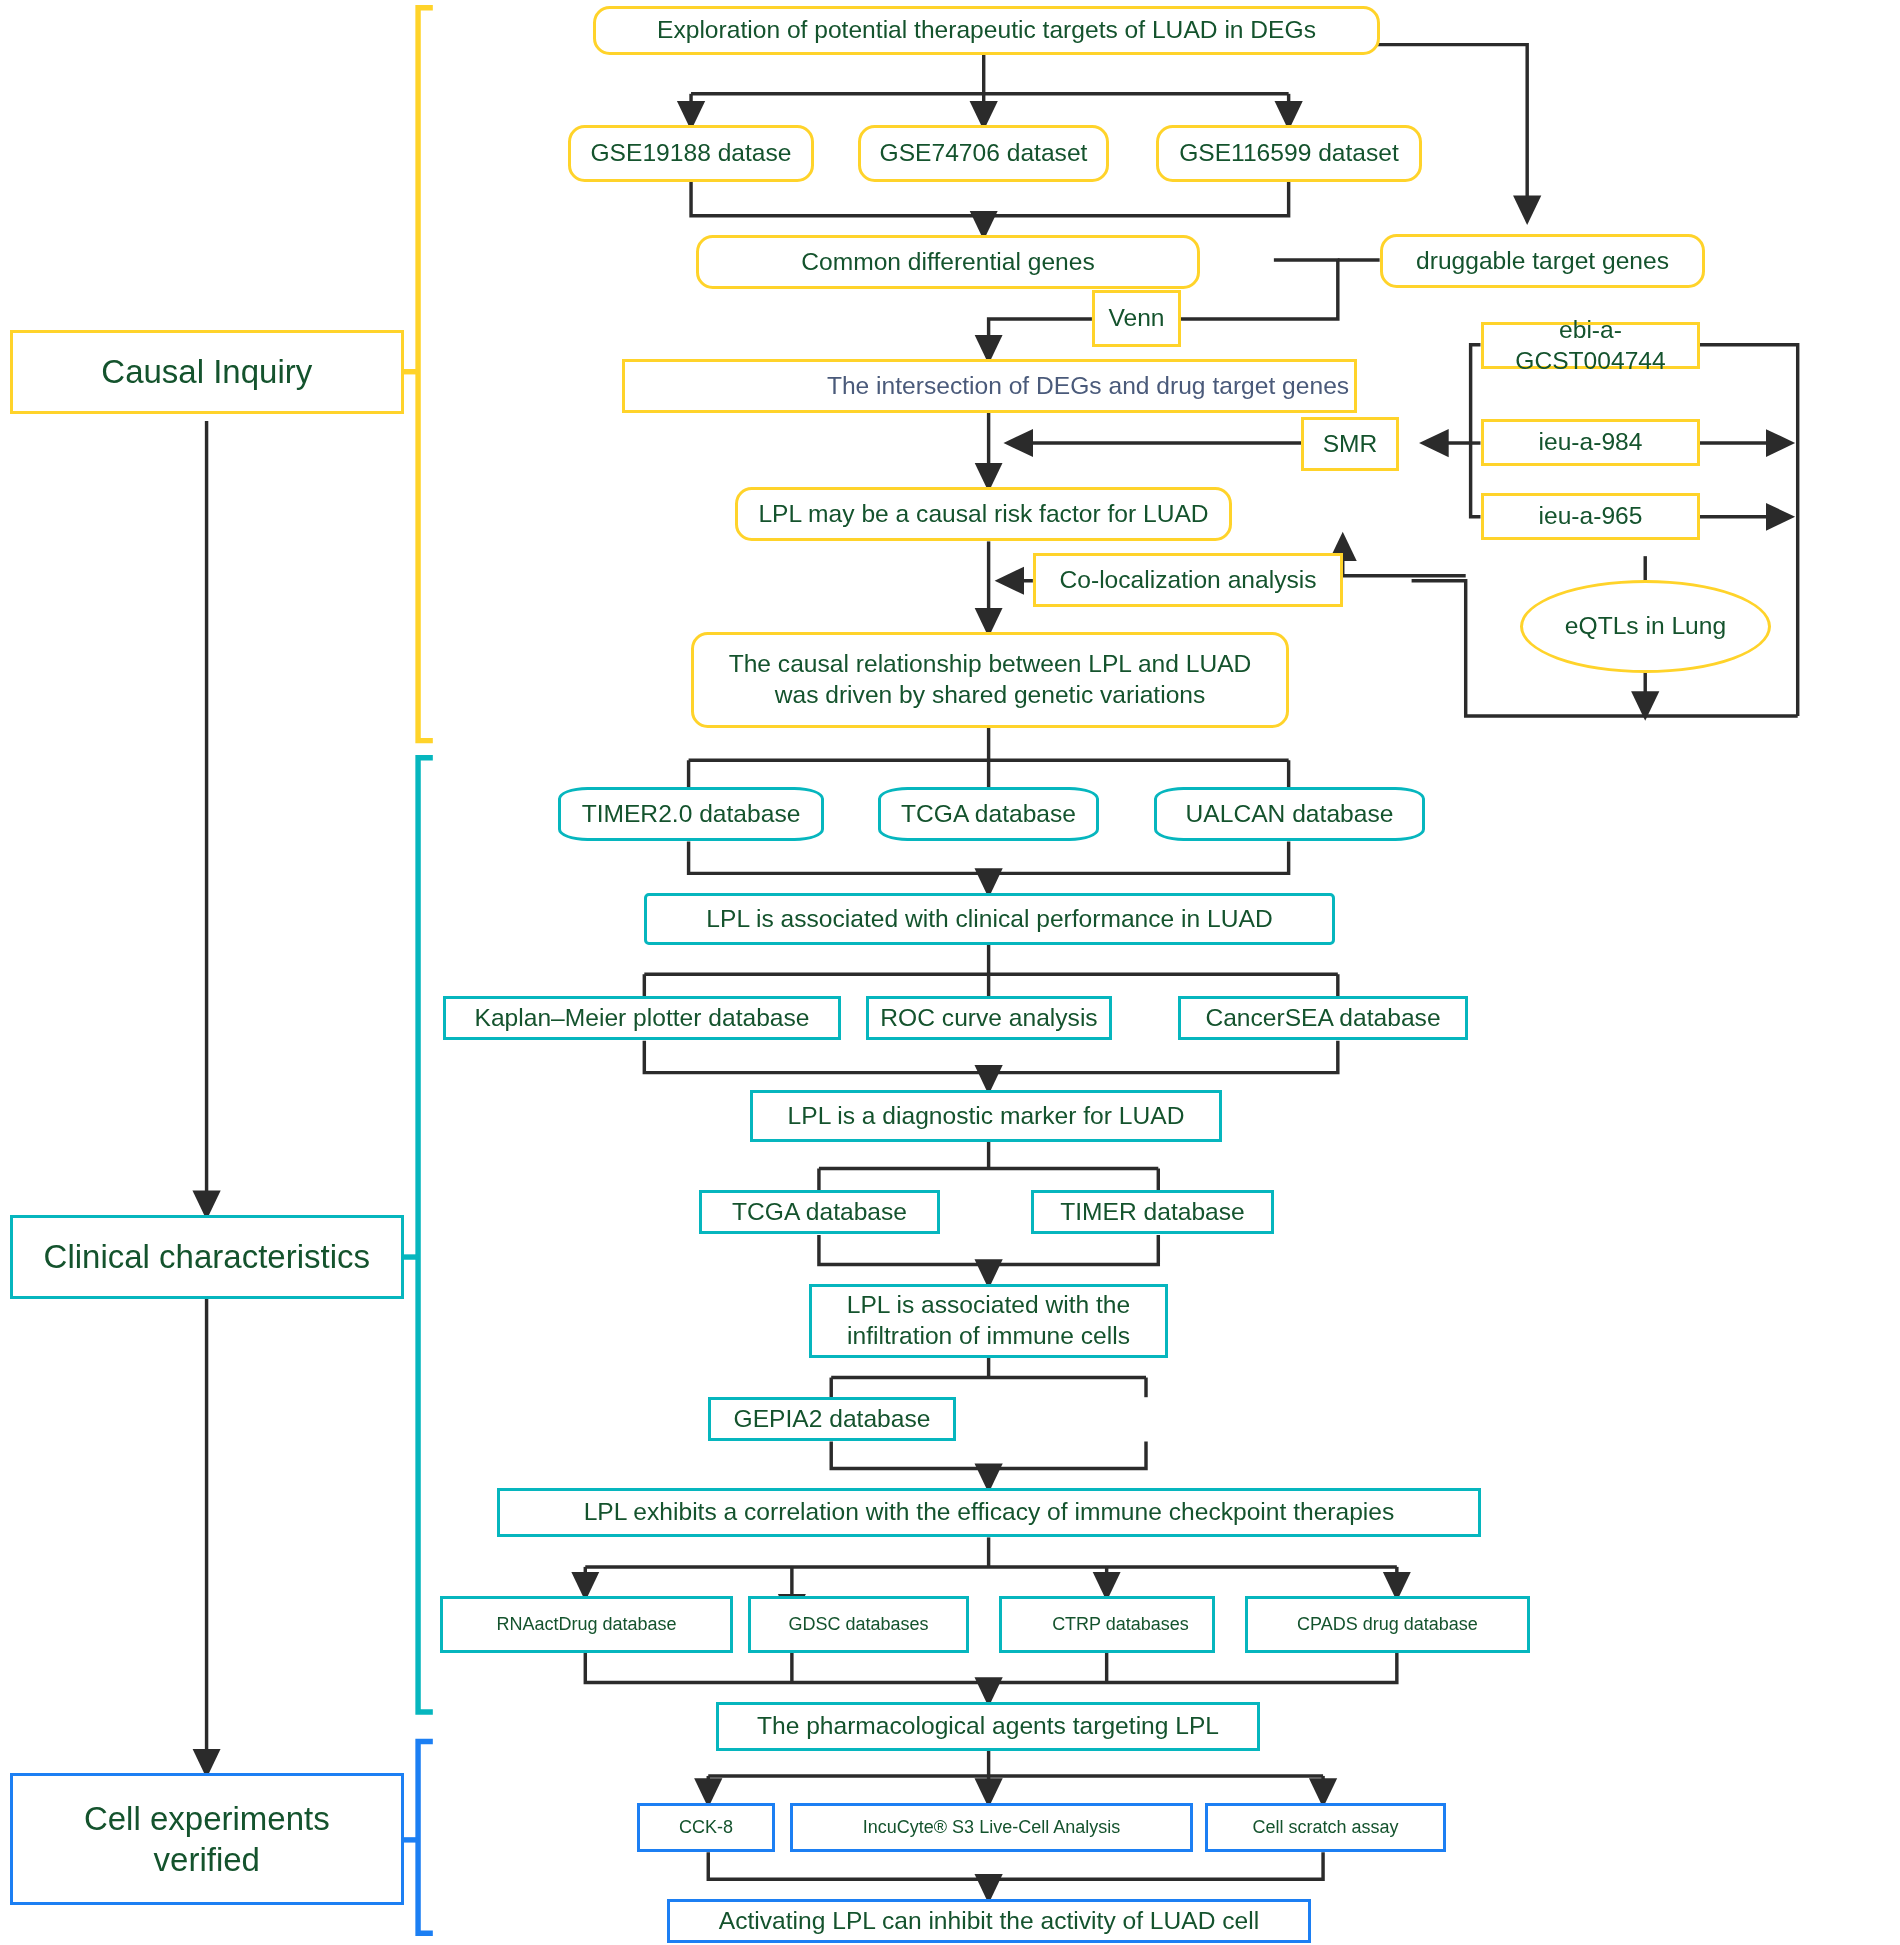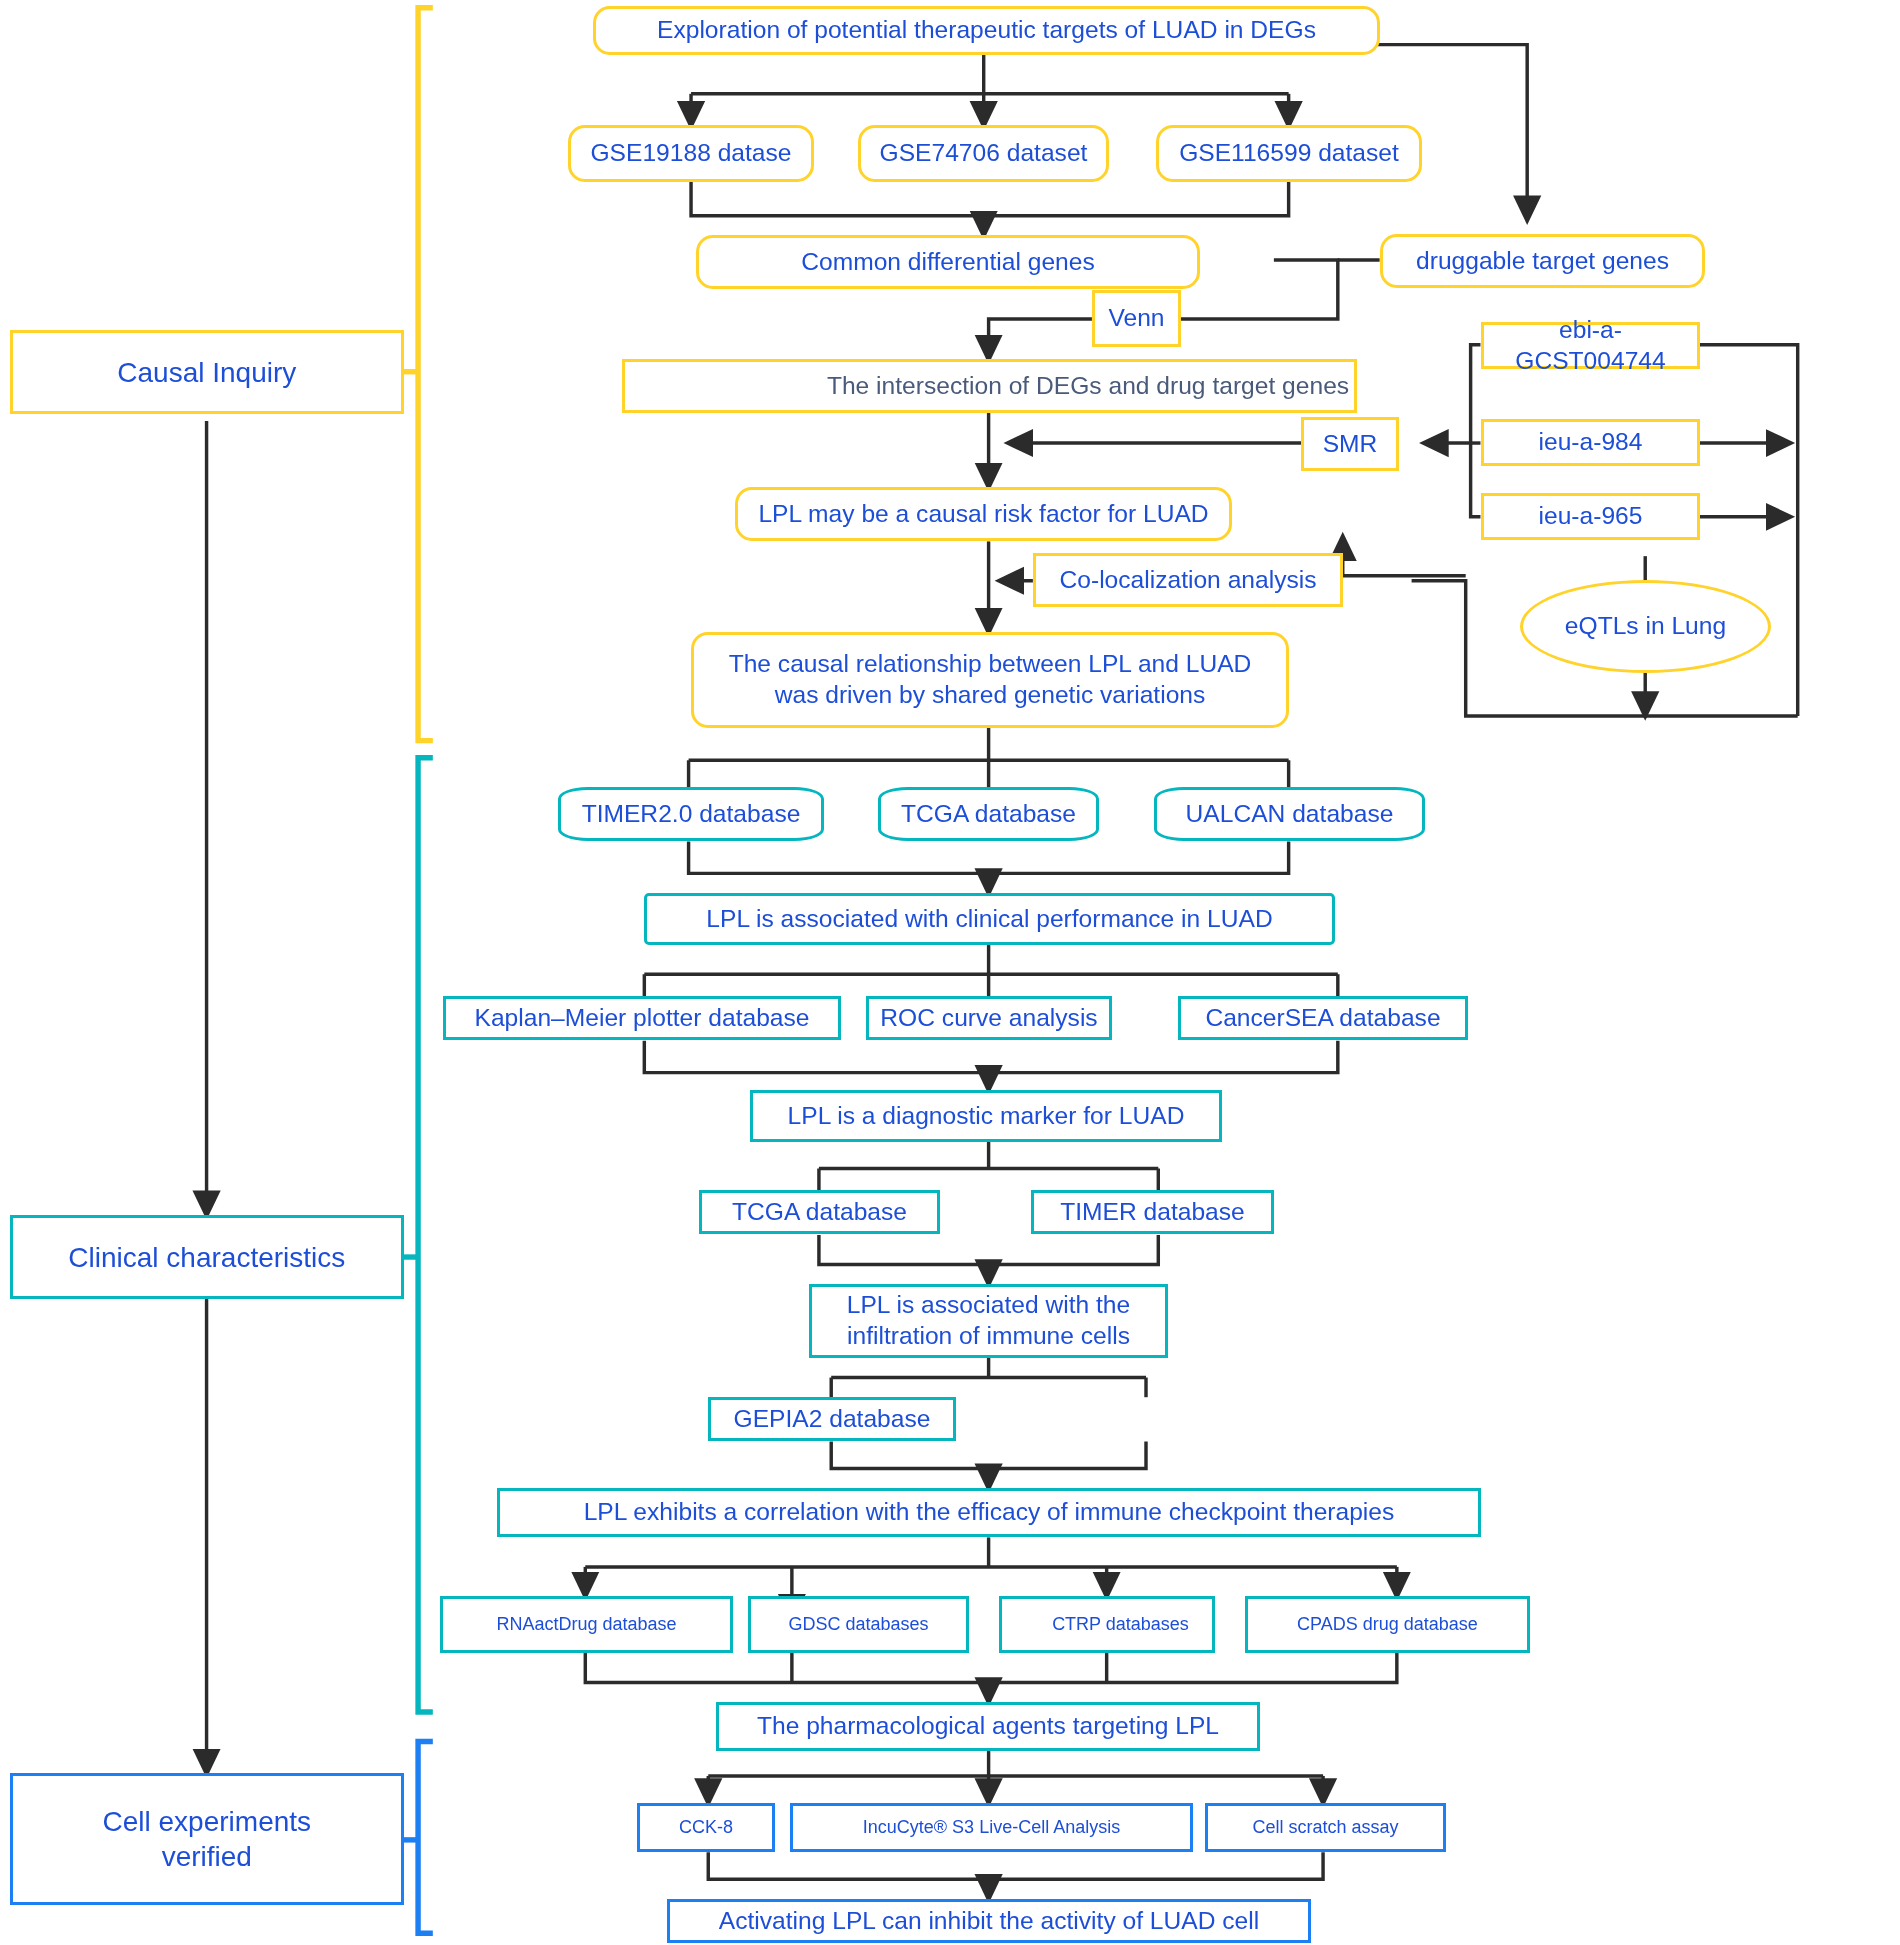--- a/index.html
+++ b/index.html
@@ -5,33 +5,33 @@
   html,body{margin:0;padding:0;background:#ffffff;}
   body{font-family:"Liberation Sans", sans-serif;}
   #stage{position:relative;width:1900px;height:1946px;background:#fff;overflow:hidden;}
   #svg-layer{position:absolute;left:0;top:0;width:1900px;height:1946px;}
   .node{
     position:absolute;
     box-sizing:border-box;
     background:#ffffff;
     display:flex;align-items:center;justify-content:center;
     text-align:center;
-    color:#1d4ed8;
+    color:#14532d;
     line-height:1.25;
     z-index:5;
   }
   .node span{display:block;padding:0 4.9px;}
   .yellow{border:3.4px solid #FFD32A;}
   .teal{border:3.4px solid #06B6BE;}
   .blue{border:3.4px solid #1C7FF3;}
   .rounded{border-radius:16.7px;}
   .cyl{border-radius:29.5px/11.8px;}
   .soft{border-radius:4.9px;}
   .ellipse{border-radius:50%;}
-  .f-xl{font-size:28px;}
+  .f-xl{font-size:33px;}
   .f-lg{font-size:24.6px;}
   .f-md{font-size:18px;}
   .blue-txt{color:#4a5a7a;}
 </style>
 </head>
 <body>
 
 <div id="stage">
 
   <svg id="svg-layer" viewBox="0 0 3863 3955">

